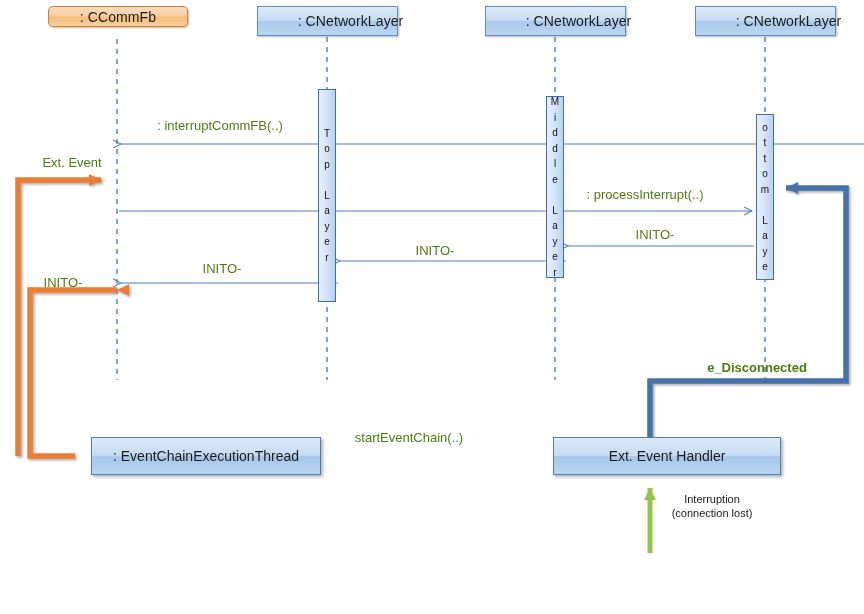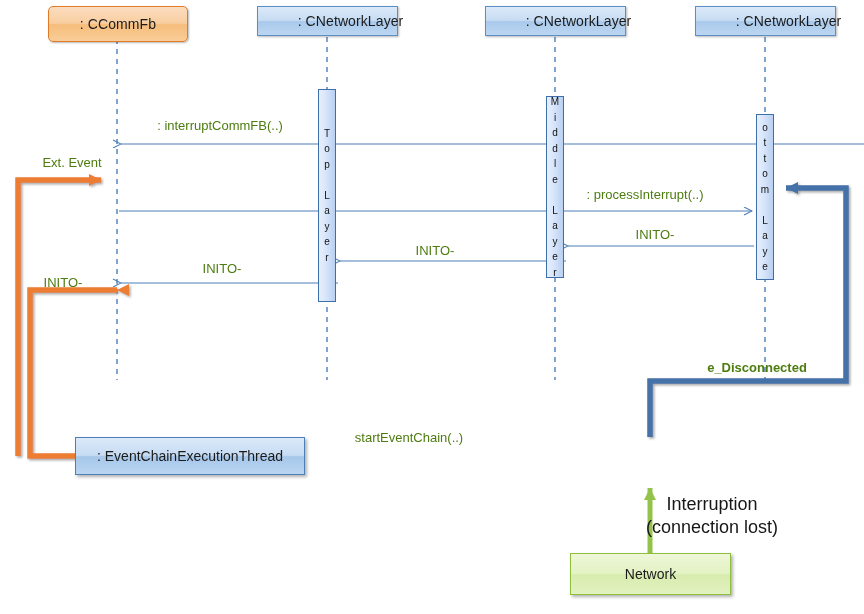--- a/index.html
+++ b/index.html
@@ -60,20 +60,21 @@
     align-items: center;
     justify-content: center;
     font-size: 14px;
     color: #1b1b1b;
     white-space: nowrap;
   }
   .node-box.blue {
     background: linear-gradient(to bottom, #dce9f9 0%, #c6dcf3 48%, #a6c7ea 52%, #bad5f0 100%);
     border: 1px solid #4c7fb5;
     box-shadow: 2px 2px 3px rgba(0,0,0,0.3);
+    margin-left: 16px;
   }
   .node-box.green {
     background: linear-gradient(to bottom, #eef7d8 0%, #e4f2c4 48%, #d8ecae 52%, #e2f1c0 100%);
     border: 1px solid #8cbf3f;
     box-shadow: 2px 2px 3px rgba(0,0,0,0.3);
   }
 
   
   .activation {
     position: absolute;
@@ -99,21 +100,21 @@
     position: absolute;
     font-size: 13px;
     color: #4d7c0f;
     white-space: nowrap;
     text-align: center;
   }
   .msg-label.center { transform: translateX(-50%); }
 
   .note-label {
     position: absolute;
-    font-size: 18px;
+    font-size: 11px;
     color: #171717;
     white-space: nowrap;
     text-align: center;
     line-height: 1.25;
     transform: translateX(-50%);
   }
 </style>
 </head>
 <body>
 
@@ -160,21 +161,21 @@
 
     <path d="M537,456 L322,456" fill="none" stroke="#4472A8" stroke-width="5.5" marker-end="url(#blueHead)" filter="url(#softShadow)"></path>
 
     <path d="M18,456 L18,180 L101,180" fill="none" stroke="#ED7D31" stroke-width="5.5" stroke-linejoin="miter" stroke-linecap="butt" marker-end="url(#orangeHead)" filter="url(#softShadow)"></path>
 
     <path d="M117,290 L30,290 L30,456 L75,456" fill="none" stroke="#ED7D31" stroke-width="5.5" stroke-linejoin="miter" stroke-linecap="butt" marker-start="url(#orangeHead)" filter="url(#softShadow)"></path>
 
     <path d="M650,553 L650,488" fill="none" stroke="#94C34C" stroke-width="5" marker-end="url(#greenHead)"></path>
   </svg>
 
-  <div class="participant orange" style="left:48px; top:6px; width:140px; height:36px;">
+  <div class="participant orange" style="left:48px; top:6px; width:140px; height:21px;">
     <span>: CCommFb</span>
   </div>
 
   <div class="participant blue" style="left:257px; top:6px; width:141px; height:30px;">
     <span>: CNetworkLayer</span>
   </div>
 
   <div class="participant blue" style="left:485px; top:6px; width:141px; height:30px;">
     <span>: CNetworkLayer</span>
   </div>
@@ -245,18 +246,18 @@
 
   <div class="note-label" style="left:712px; top:493px;">
     <div>Interruption</div>
     <div>(connection lost)</div>
   </div>
 
   <div class="node-box blue" style="left:75px; top:437px; width:230px; height:38px;">
     <span>: EventChainExecutionThread</span>
   </div>
 
-
-  <div class="node-box green" style="left:570px; top:553px; width:161px; height:42px;">
-    <span>Network</span>
-  </div>
+  <div class="node-box blue" style="left:537px; top:437px; width:228px; height:38px;">
+    <span>Ext. Event Handler</span>
+  </div>
+
 
 </div>
 
 </body></html>

